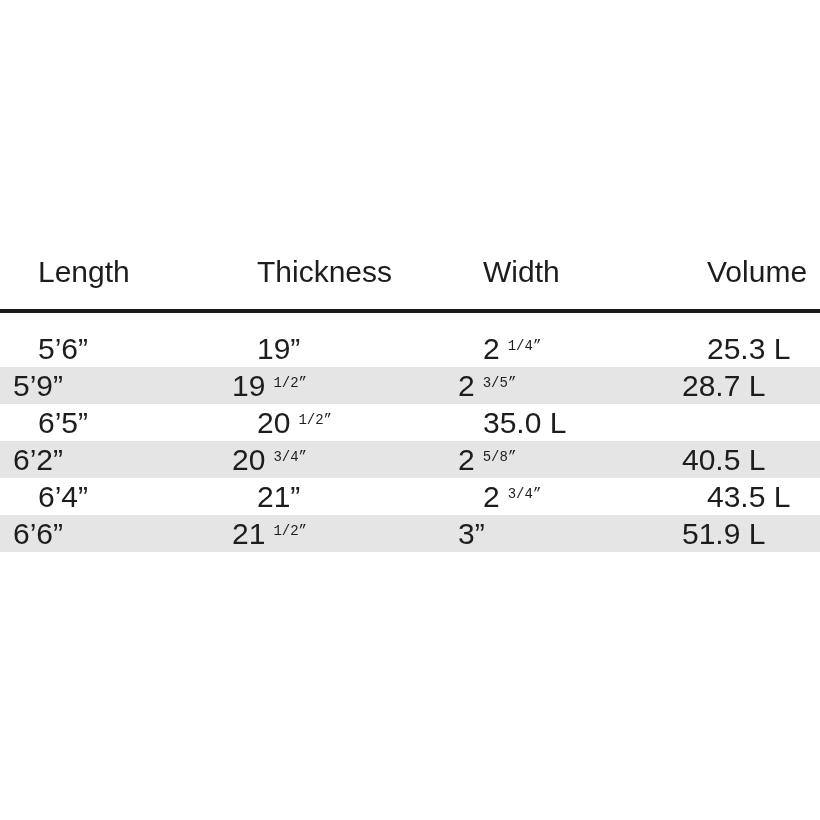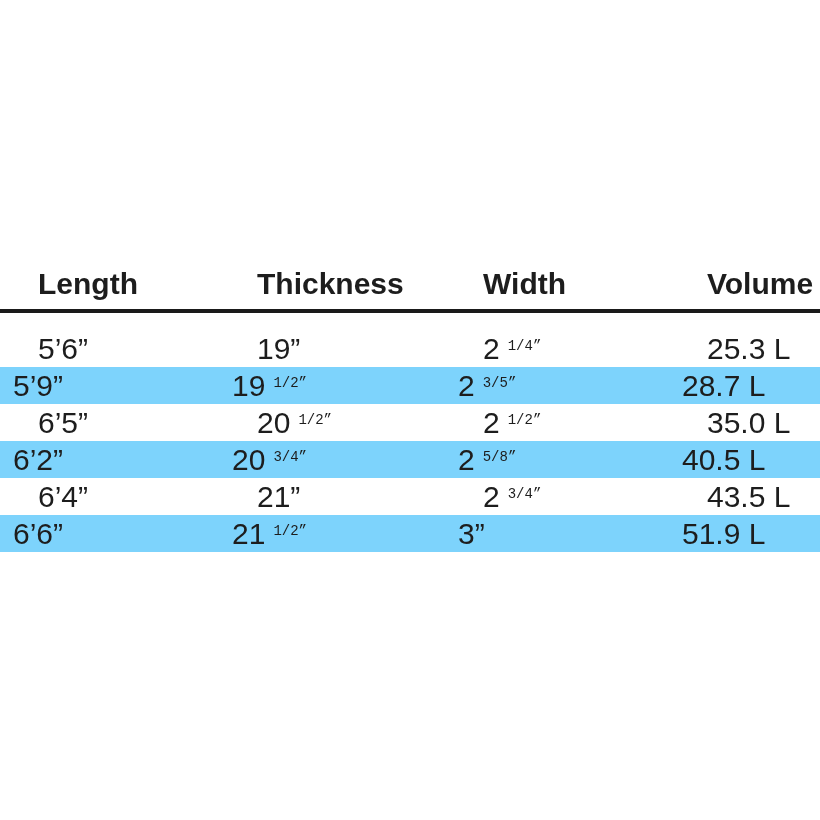--- a/index.html
+++ b/index.html
@@ -23,22 +23,21 @@
     grid-template-columns: 219px 226px 224px auto;
     padding-left: 38px;
     width: 820px;
   }
   .header-row {
     position: absolute;
     top: 254px;
     left: 0;
     font-size: 30px;
     line-height: 36px;
-    font-weight: 700;
-    margin-top: 12px;
+    font-weight: 400;
   }
   .divider {
     position: absolute;
     top: 309px;
     left: 0;
     width: 820px;
     height: 4px;
     background: #1a1a1a;
   }
   .body-rows {
@@ -47,21 +46,21 @@
     left: 0;
     width: 720px;
   }
   .data-row {
     height: 37px;
     line-height: 37px;
     font-size: 30px;
     font-weight: 400;
   }
   .data-row.alt {
-    background: #7dd3fc;
+    background: #e5e5e5;
     padding-left: 13px;
   }
   .cell {
     white-space: nowrap;
     overflow: visible;
   }
   .sup {
     font-size: 14px;
     line-height: 18px;
     vertical-align: 9px;
@@ -96,21 +95,20 @@
     <div class="grid-row data-row alt">
       <div class="cell">5’9”</div>
       <div class="cell"><span>19</span><span class="sup">1/2”</span></div>
       <div class="cell"><span>2</span><span class="sup">3/5”</span></div>
       <div class="cell">28.7 L</div>
     </div>
 
     <div class="grid-row data-row">
       <div class="cell">6’5”</div>
       <div class="cell"><span>20</span><span class="sup">1/2”</span></div>
-      <div class="cell"><span>2</span><span class="sup">1/2”</span></div>
       <div class="cell">35.0 L</div>
     </div>
 
     <div class="grid-row data-row alt">
       <div class="cell">6’2”</div>
       <div class="cell"><span>20</span><span class="sup">3/4”</span></div>
       <div class="cell"><span>2</span><span class="sup">5/8”</span></div>
       <div class="cell">40.5 L</div>
     </div>
 

